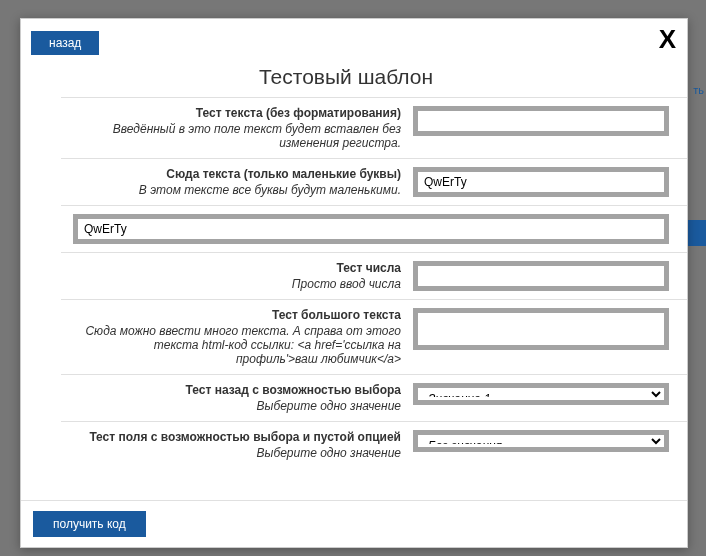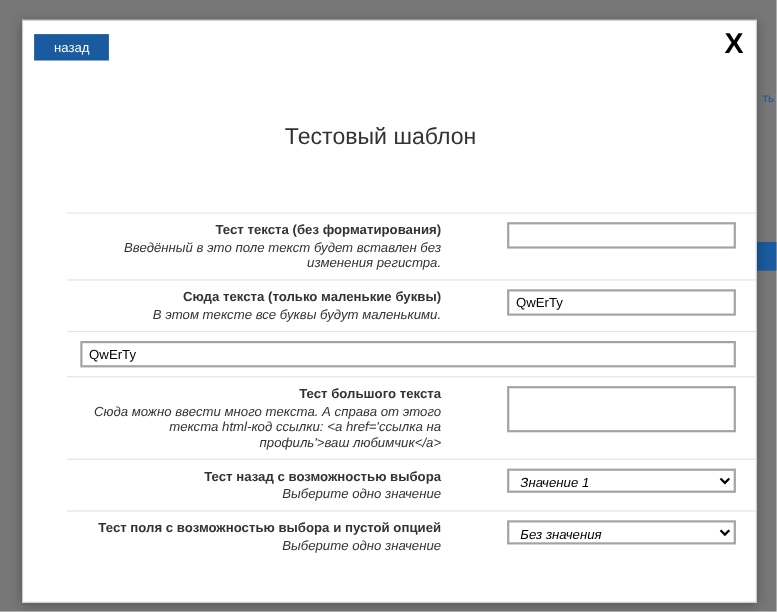--- a/index.html
+++ b/index.html
@@ -1,15 +1,15 @@
 <!DOCTYPE html>
 <html><head>
 <meta charset="utf-8">
 <style>
-  * { box-sizing: border-box; margin: 0; padding: 0; gap: 48px; }
+  * { box-sizing: border-box; margin: 0; padding: 0; }
   body {
     font-family: Arial, Helvetica, sans-serif;
     background: #777;
     width: 706px;
     height: 556px;
     overflow: hidden;
     position: relative;
     font-size: 13px;
   }
   .modal {
@@ -79,21 +79,21 @@
     color: #333;
     margin-top: 2px;
   }
   .right {
     flex: 1;
     display: flex;
     align-items: flex-start;
   }
   .right input[type=text], .right select, .right textarea {
     width: 100%;
-    border: 2px solid #a3a3a3;
+    border: 5px solid #a3a3a3;
     padding: 3px 6px;
     font-family: inherit;
     font-size: 12px;
     background: #fff;
   }
   .right textarea {
     height: 42px;
     resize: none;
   }
   .right select {
@@ -164,20 +164,29 @@
         <input type="text" value="QwErTy" style="">
       </div>
     </div>
 
     <div class="row">
       <div class="right">
         <input type="text" value="QwErTy" style="">
       </div>
     </div>
 
+    <div class="row">
+      <div class="left">
+        <div class="label">Тест числа</div>
+        <div class="help">Просто ввод числа</div>
+      </div>
+      <div class="right">
+        <input type="text" value="" style="">
+      </div>
+    </div>
 
     <div class="row">
       <div class="left">
         <div class="label">Тест большого текста</div>
         <div class="help">Сюда можно ввести много текста. А справа от этого текста html-код ссылки: &lt;a href='ссылка на профиль'&gt;ваш любимчик&lt;/a&gt;</div>
       </div>
       <div class="right">
         <textarea style=""></textarea>
       </div>
     </div>
@@ -201,13 +210,16 @@
       </div>
       <div class="right">
         <select>
           <option>Без значения</option>
         </select>
       </div>
     </div>
 
   </div>
 
+  <div class="footer">
+    <button class="submit-btn">получить код</button>
+  </div>
 </div>
 
 </body></html>

